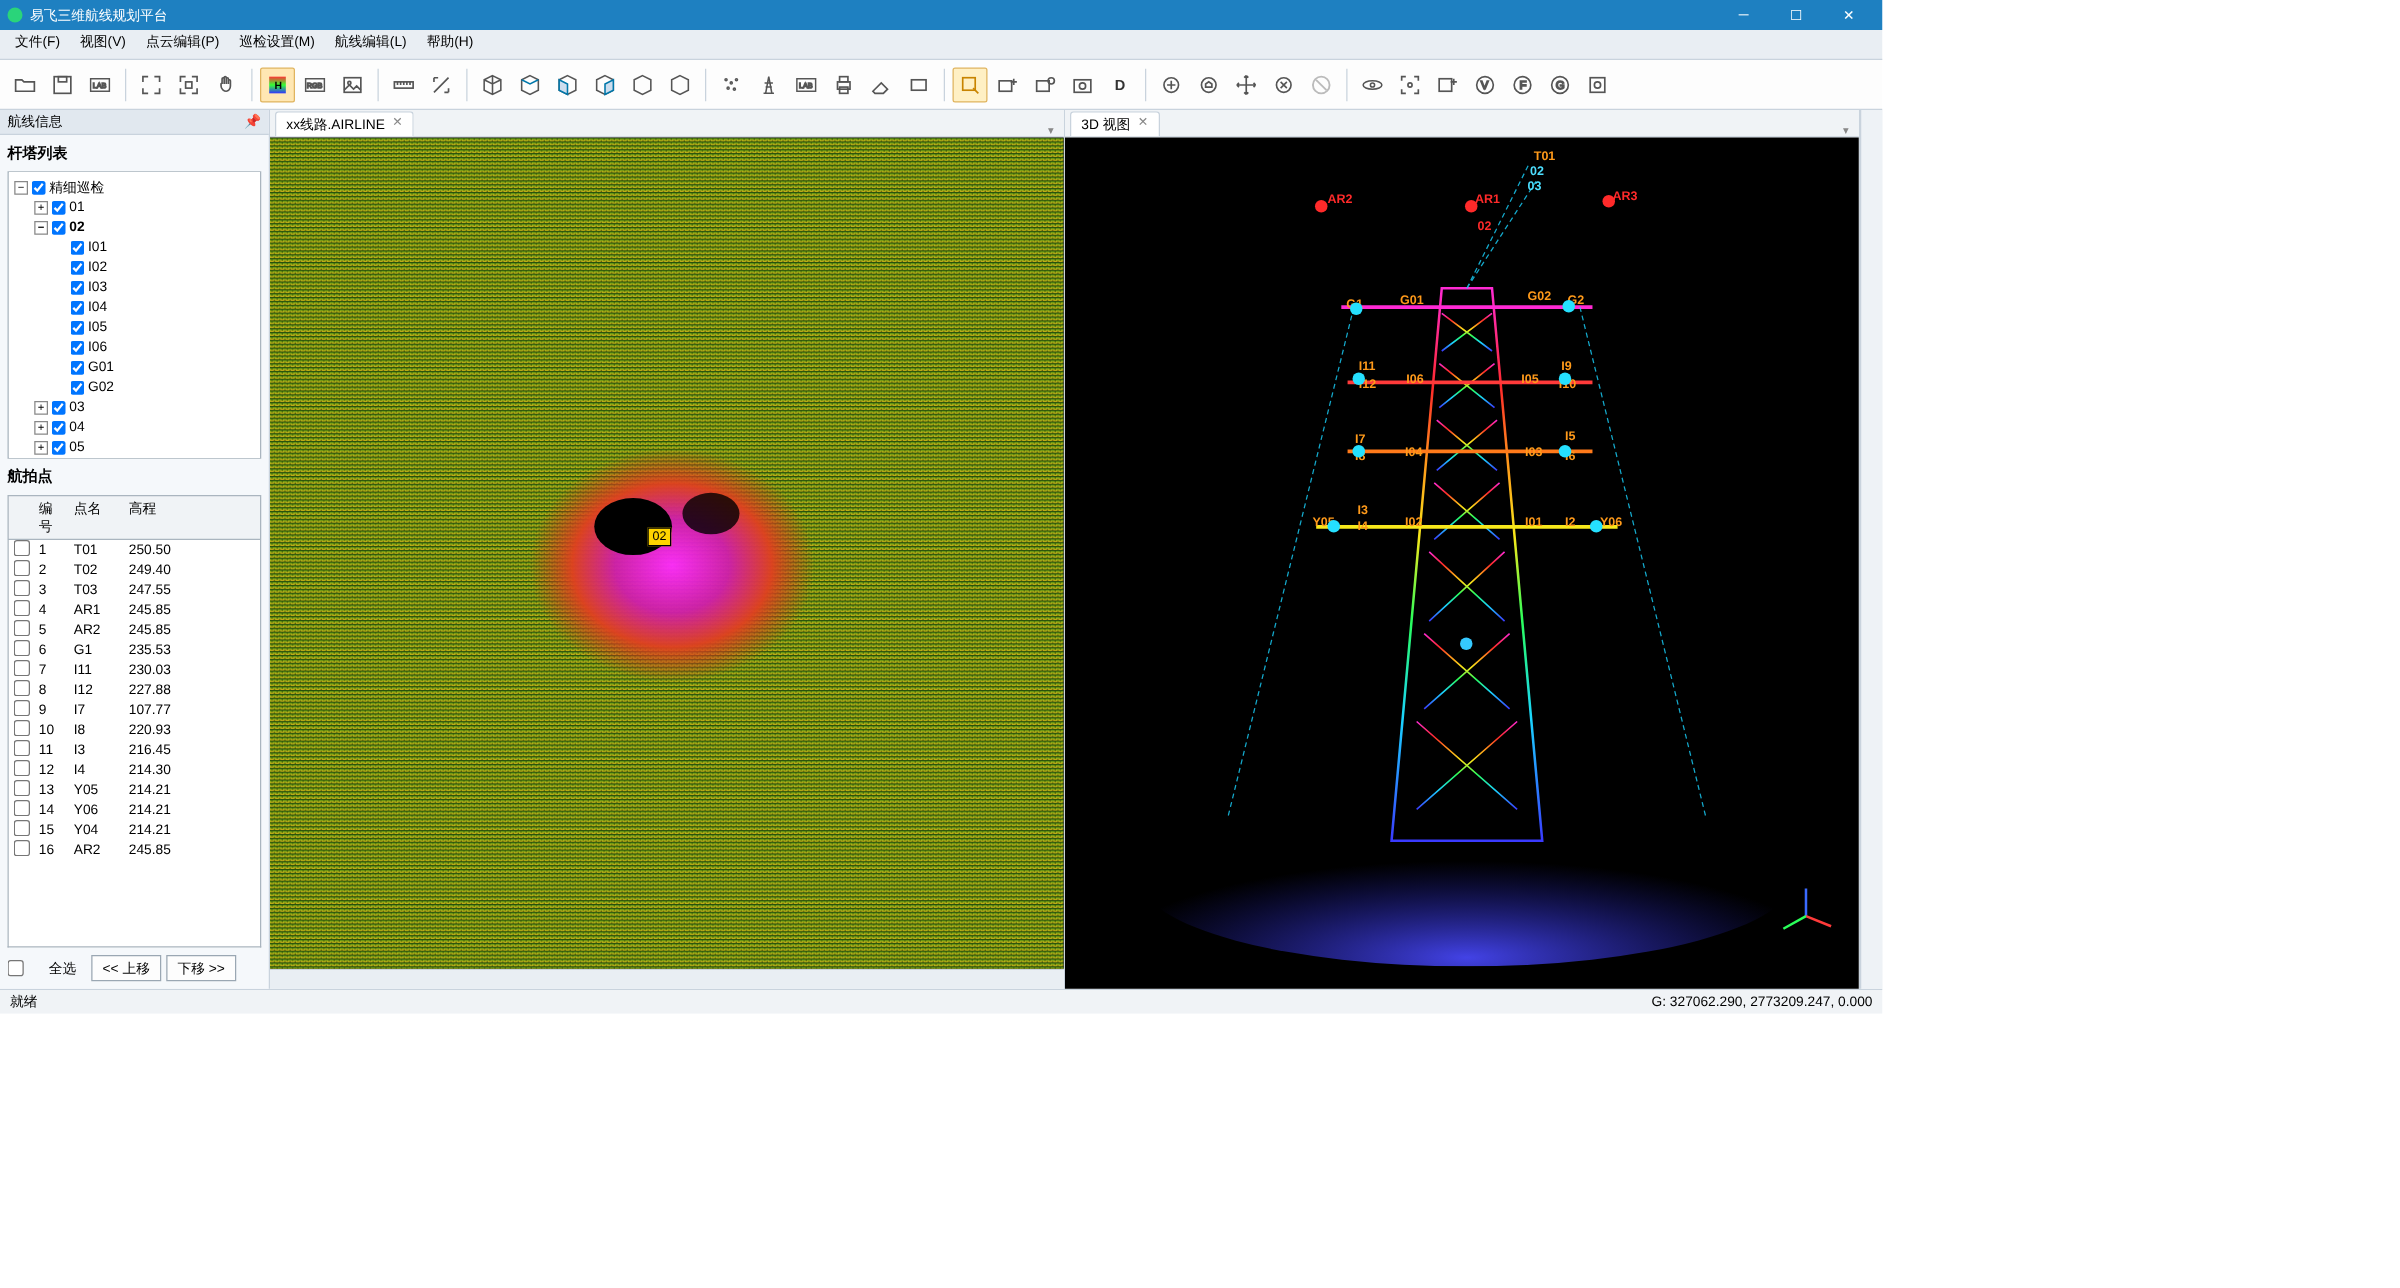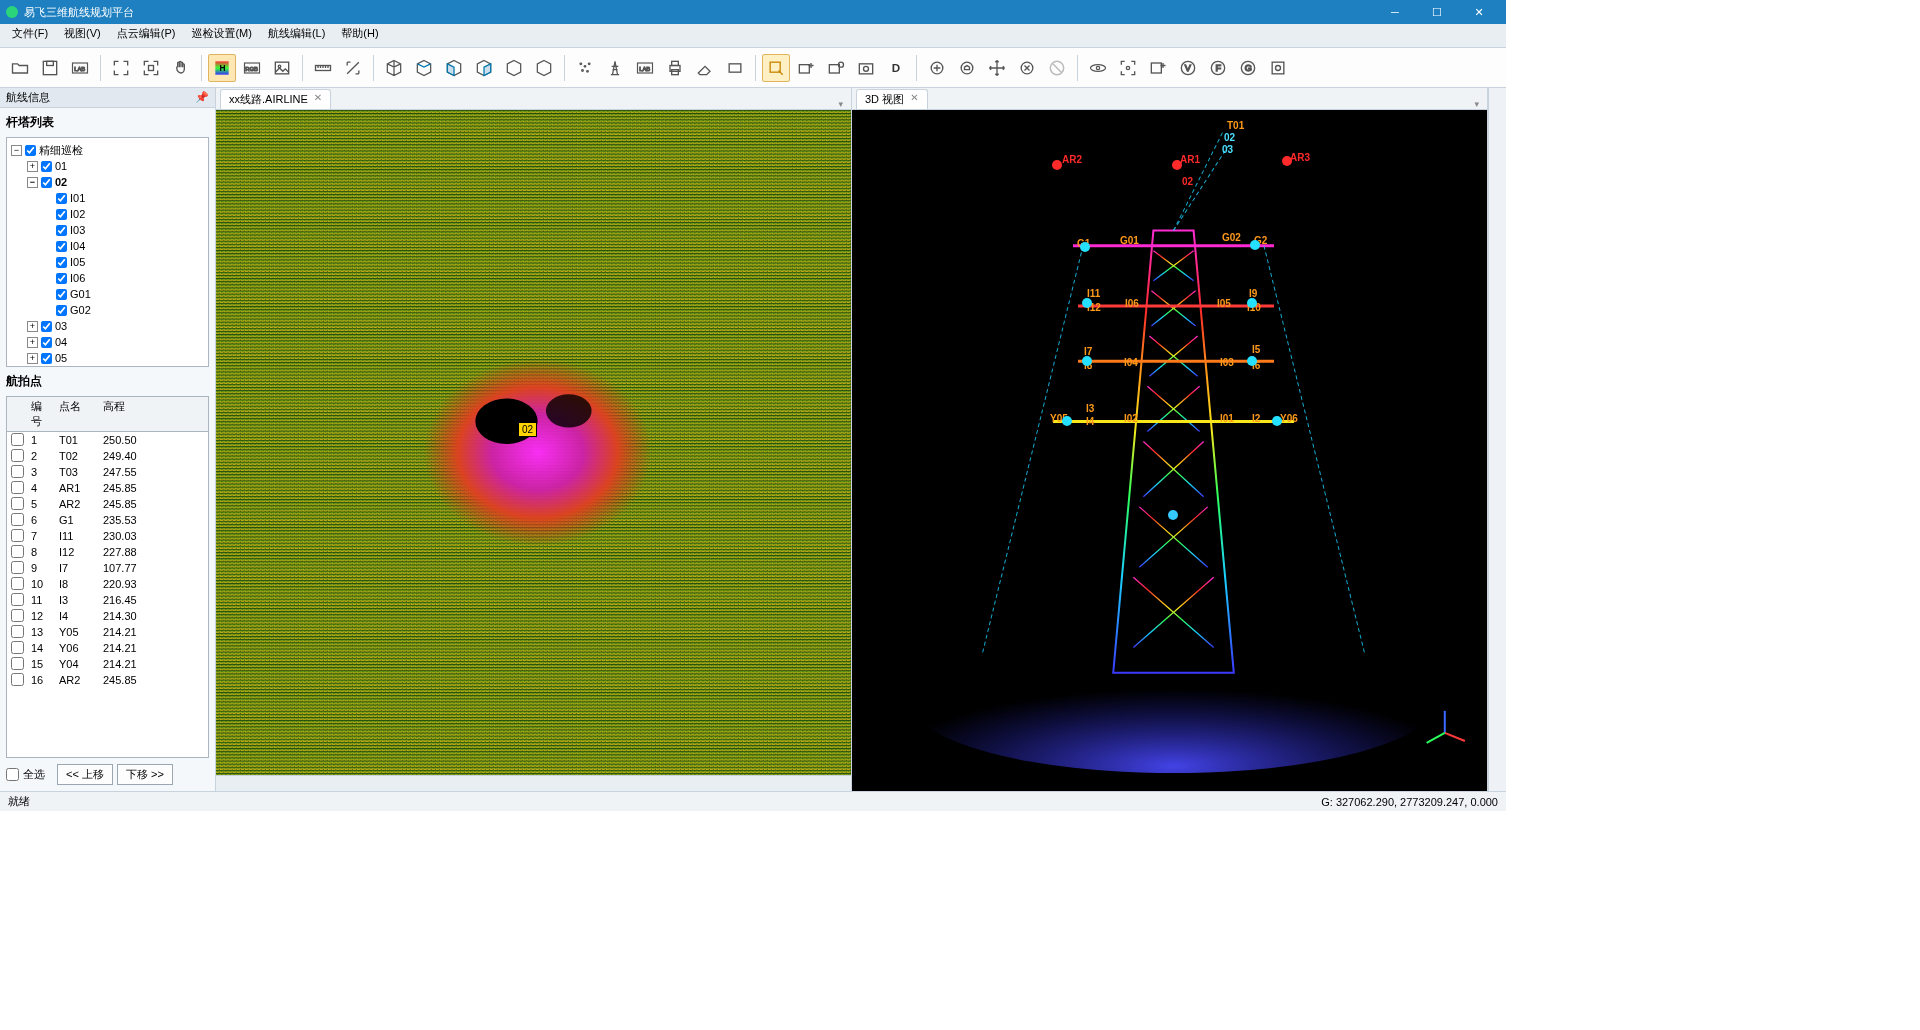--- a/index.html
+++ b/index.html
@@ -33,21 +33,21 @@
 
 .pointbox { margin: 0 6px; flex: 1; display: flex; flex-direction: column; min-height: 0; }
 .thead { display: flex; border: 1px solid #aab5bf; background: #f0f3f6; font-size: 11px; }
 .thead .th, .trow .td { padding: 2px 4px; }
 .c-chk { width: 20px; } .c-no { width: 28px; } .c-nm { width: 44px; } .c-hg { width: 58px; }
 .tbody { flex: 1; overflow-y: scroll; border: 1px solid #aab5bf; border-top: none; background: #fff; }
 .trow { display: flex; font-size: 11px; border-bottom: 0px solid #eee; height: 16px; align-items: center; }
 .trow input[type=checkbox] { margin: 0; }
 
 .btns { padding: 6px; display: flex; gap: 4px; align-items: center; }
-.btns label { display: flex; gap: 4px; margin-right: 8px; }
+.btns label { display: flex; gap: 20px; margin-right: 8px; }
 .btn { border: 1px solid #9aa7b3; background: #fdfdfd; padding: 2px 8px; font-size: 11px; }
 
 .center { flex: 1; display: flex; }
 .view { display: flex; flex-direction: column; border-right: 1px solid #c9d3dd; position: relative; }
 .view.left { width: 636px; }
 .view.right { flex: 1; }
 .tabbar { height: 22px; background: #f0f3f6; border-bottom: 1px solid #c9d3dd; display: flex; align-items: flex-end; padding: 0 4px; }
 .tab { background: #fff; border: 1px solid #c9d3dd; border-bottom: none; padding: 2px 8px; font-size: 11px; display: flex; align-items: flex-start; gap: 6px; border-radius: 3px 3px 0 0; }
 .tab .x { font-size: 10px; color: #888; }
 .tabdrop { margin-left: auto; font-size: 9px; color: #888; padding: 0 4px; }

